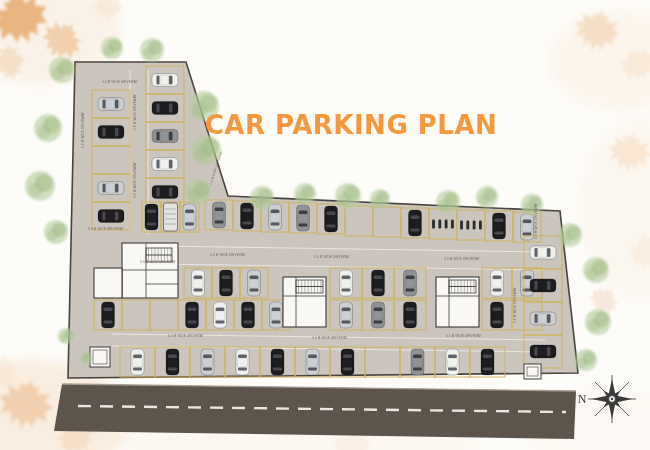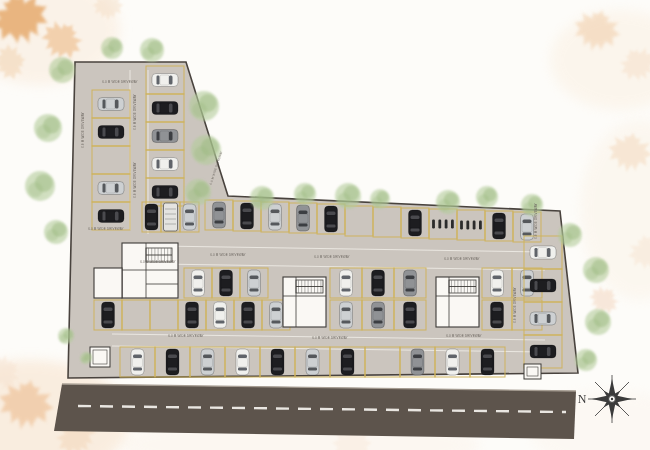--- a/index.html
+++ b/index.html
@@ -664,13 +664,14 @@
         <polygon points="0,-20 3.5,-4 0,0 -3.5,-4" transform="rotate(270)" fill="#3b3b3b"></polygon>
         <polygon points="0,-12 2.5,-3 0,0 -2.5,-3" transform="rotate(45)" fill="#3b3b3b"></polygon>
         <polygon points="0,-12 2.5,-3 0,0 -2.5,-3" transform="rotate(135)" fill="#3b3b3b"></polygon>
         <polygon points="0,-12 2.5,-3 0,0 -2.5,-3" transform="rotate(225)" fill="#3b3b3b"></polygon>
         <polygon points="0,-12 2.5,-3 0,0 -2.5,-3" transform="rotate(315)" fill="#3b3b3b"></polygon>
         <circle r="3.4" fill="#fdfcf9" stroke="#3b3b3b" stroke-width="1"></circle>
         <circle r="1.2" fill="#3b3b3b"></circle>
         <text x="-30" y="4" fill="#3b3b3b" font-size="12" font-family="&quot;Liberation Serif&quot;,serif" text-anchor="middle">N</text>
       </g>
     </svg>
+  <div class="page-title" style="color: rgb(245, 151, 60);">CAR PARKING PLAN</div>
 </div>
 
 </body></html>

